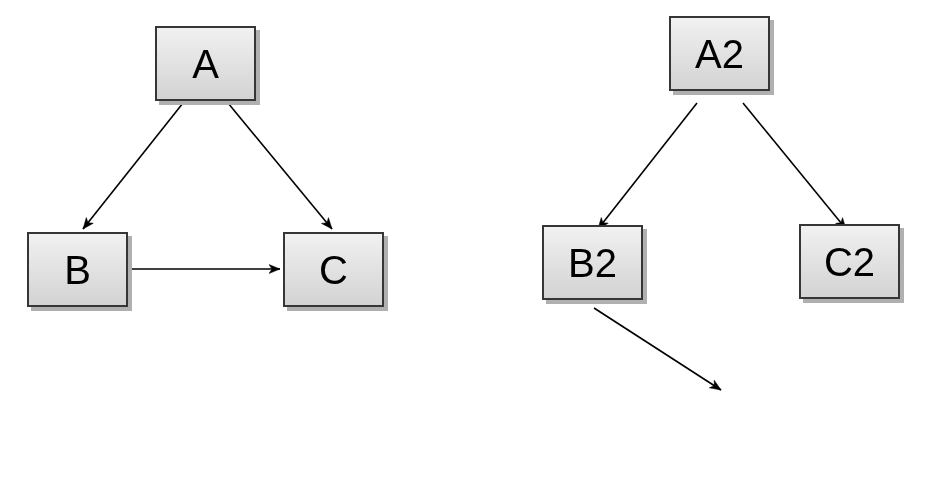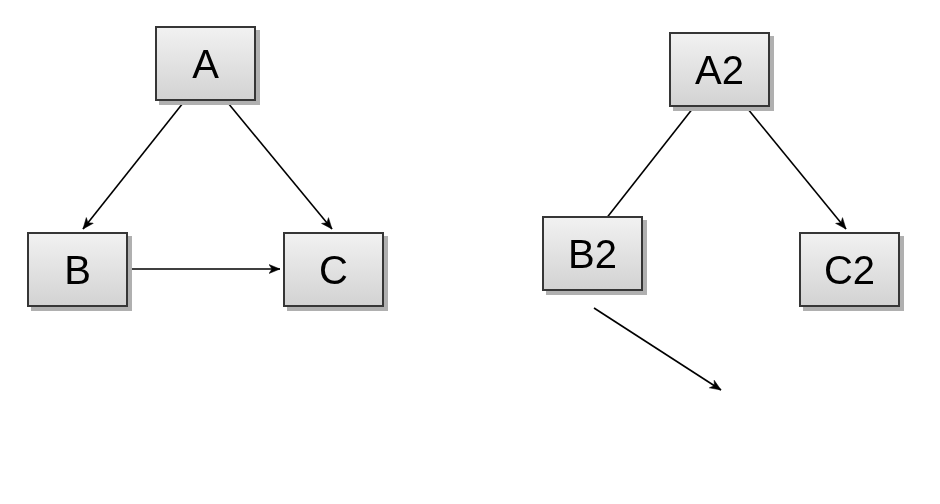--- a/index.html
+++ b/index.html
@@ -75,23 +75,23 @@
   <div class="node" style="left:155px; top:26px">
     <span class="node-label">A</span>
   </div>
   <div class="node" style="left:27px;  top:232px">
     <span class="node-label">B</span>
   </div>
   <div class="node" style="left:283px; top:232px">
     <span class="node-label">C</span>
   </div>
 
-  <div class="node" style="left:669px; top:32px">
+  <div class="node" style="left:669px; top:16px">
     <span class="node-label">A2</span>
   </div>
-  <div class="node" style="left:542px; top:216px">
+  <div class="node" style="left:542px; top:225px">
     <span class="node-label">B2</span>
   </div>
-  <div class="node" style="left:799px; top:232px">
+  <div class="node" style="left:799px; top:224px">
     <span class="node-label">C2</span>
   </div>
 
 </div>
 
 </body></html>

